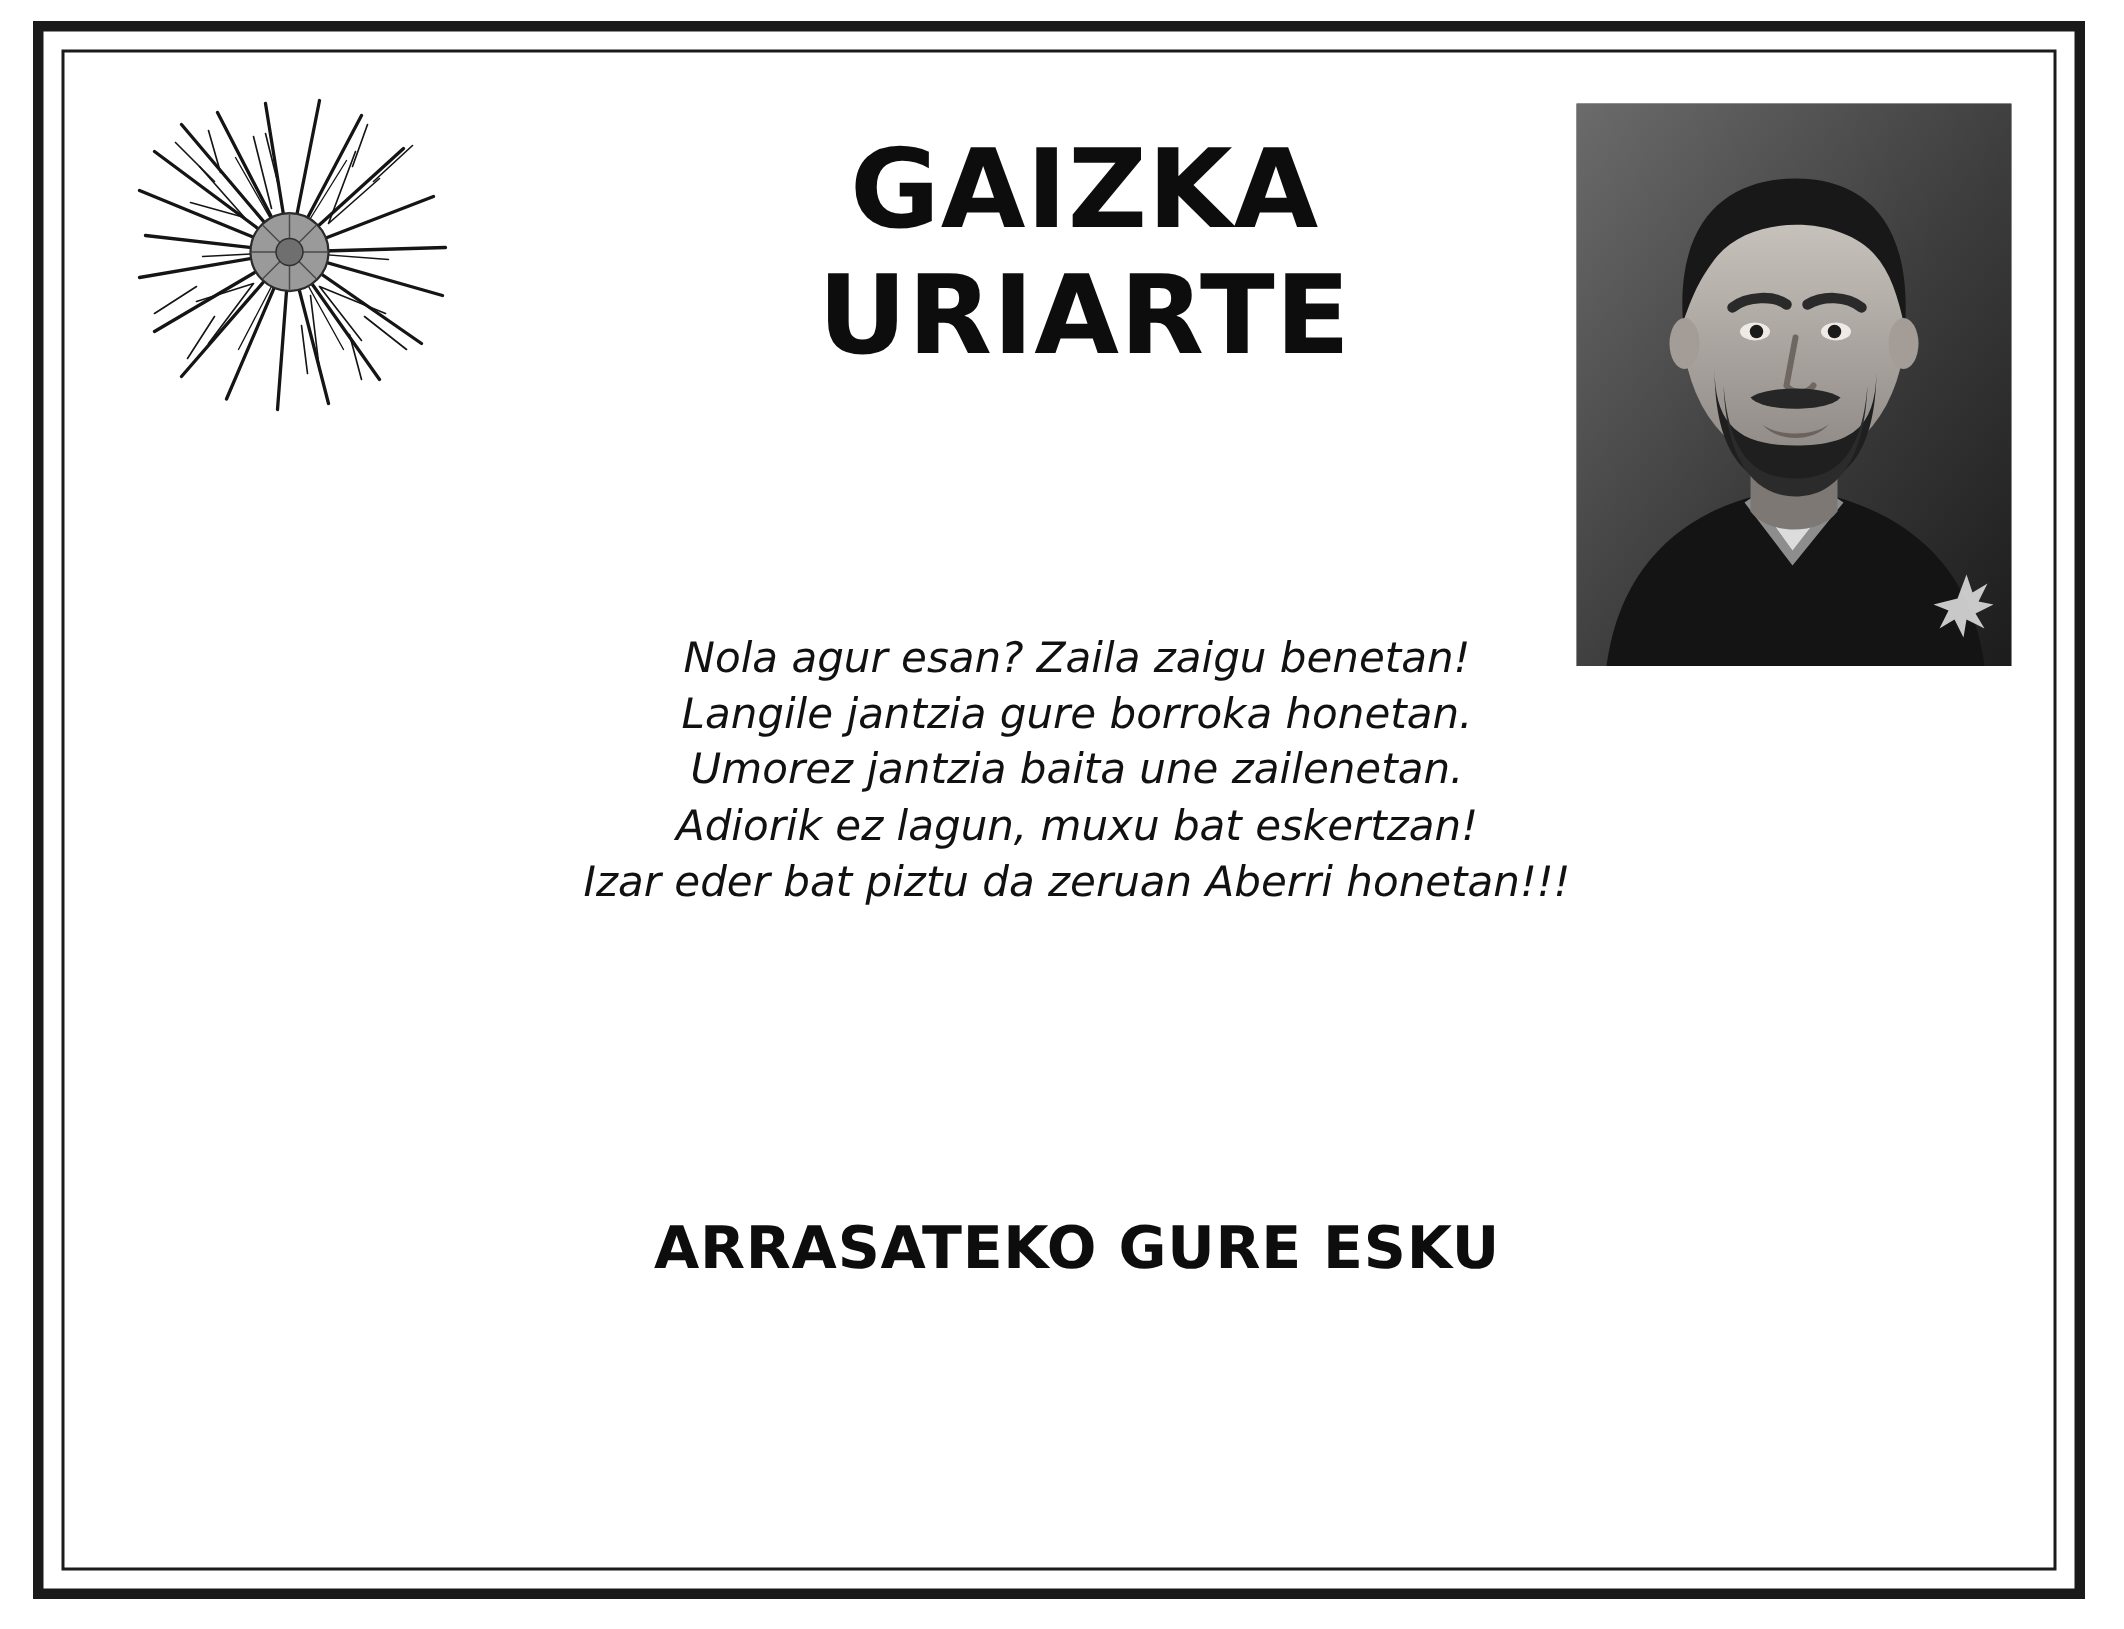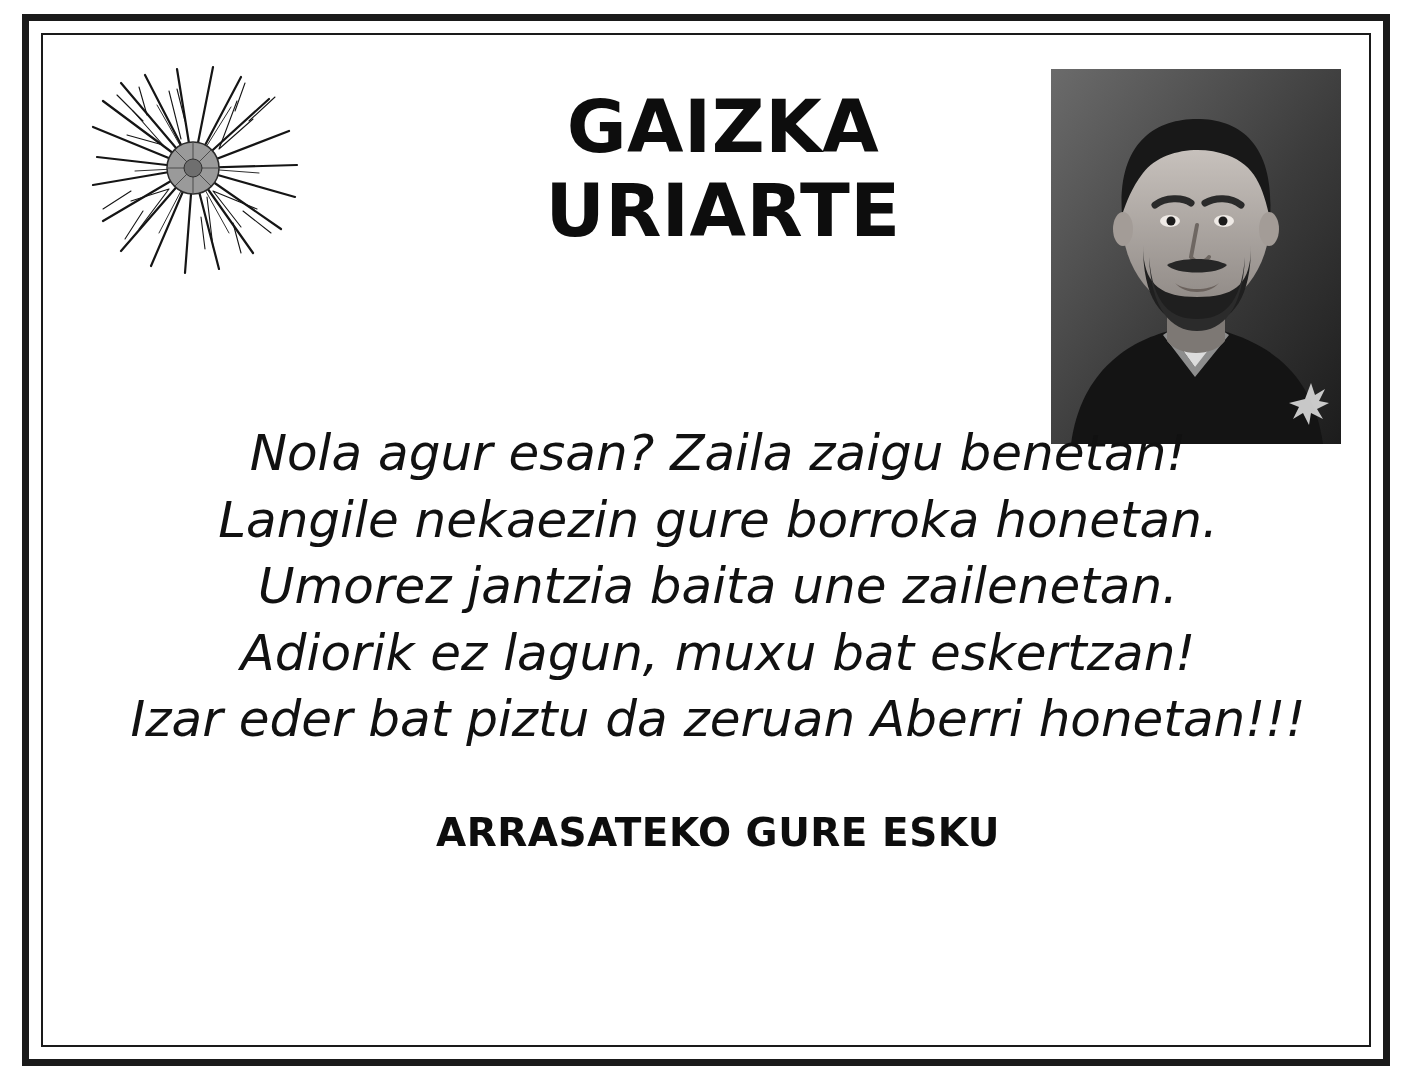--- a/index.html
+++ b/index.html
@@ -70,21 +70,21 @@
     color: #0d0d0d;
   }
   
   .poem {
     position: absolute;
     left: 60px;
     top: 385px;
     width: 1230px;
     text-align: center;
     font-style: italic;
-    font-size: 50px;
+    font-size: 28px;
     line-height: 1.33;
     color: #111111;
     font-family: "DejaVu Sans", sans-serif;
   }
   .poem div { white-space: nowrap; }
   
   .signature {
     position: absolute;
     left: 60px;
     top: 775px;
@@ -187,21 +187,21 @@
       </svg>
     </div>
 
     <div class="name-block">
       <div class="name-line">GAIZKA</div>
       <div class="name-line">URIARTE</div>
     </div>
 
     <div class="poem">
       <div>Nola agur esan? Zaila zaigu benetan!</div>
-      <div>Langile nekaezin gure borroka honetan.</div>
+      <div>Langile jantzia gure borroka honetan.</div>
       <div>Umorez jantzia baita une zailenetan.</div>
       <div>Adiorik ez lagun, muxu bat eskertzan!</div>
       <div>Izar eder bat piztu da zeruan Aberri honetan!!!</div>
     </div>
 
     <div class="signature">ARRASATEKO GURE ESKU</div>
 
 
   </div>
 </div>

